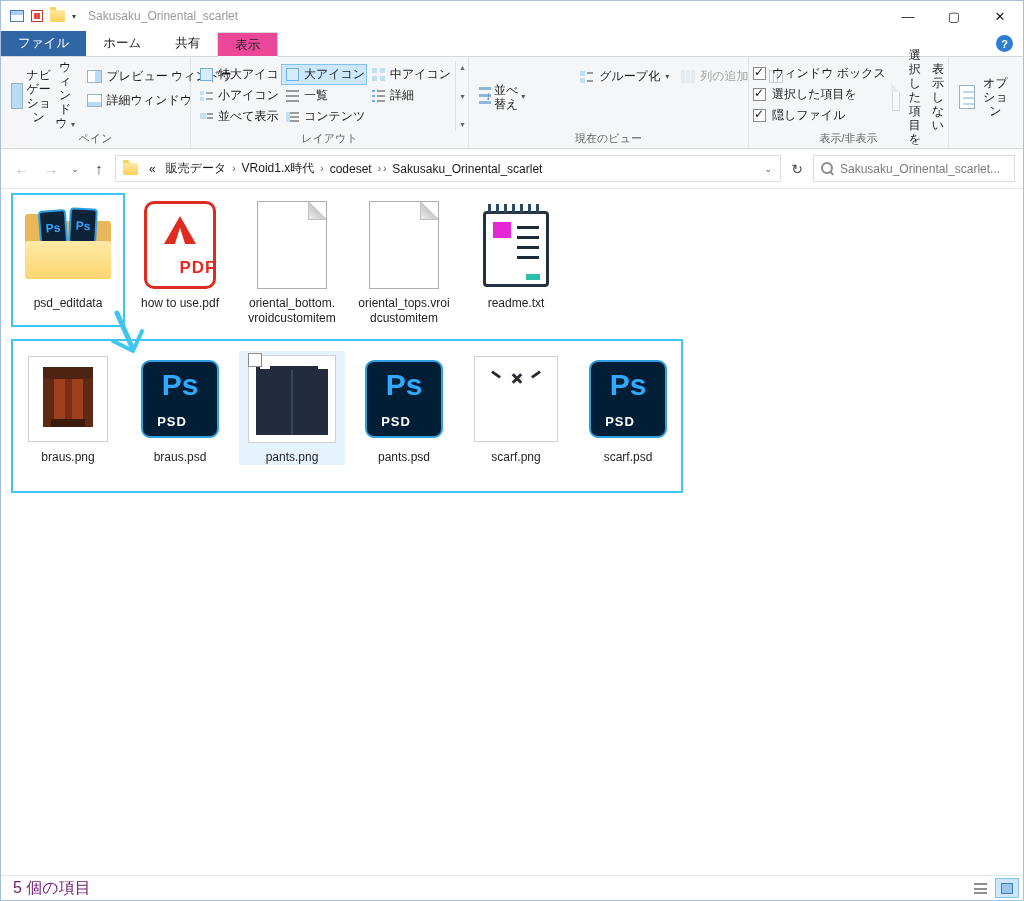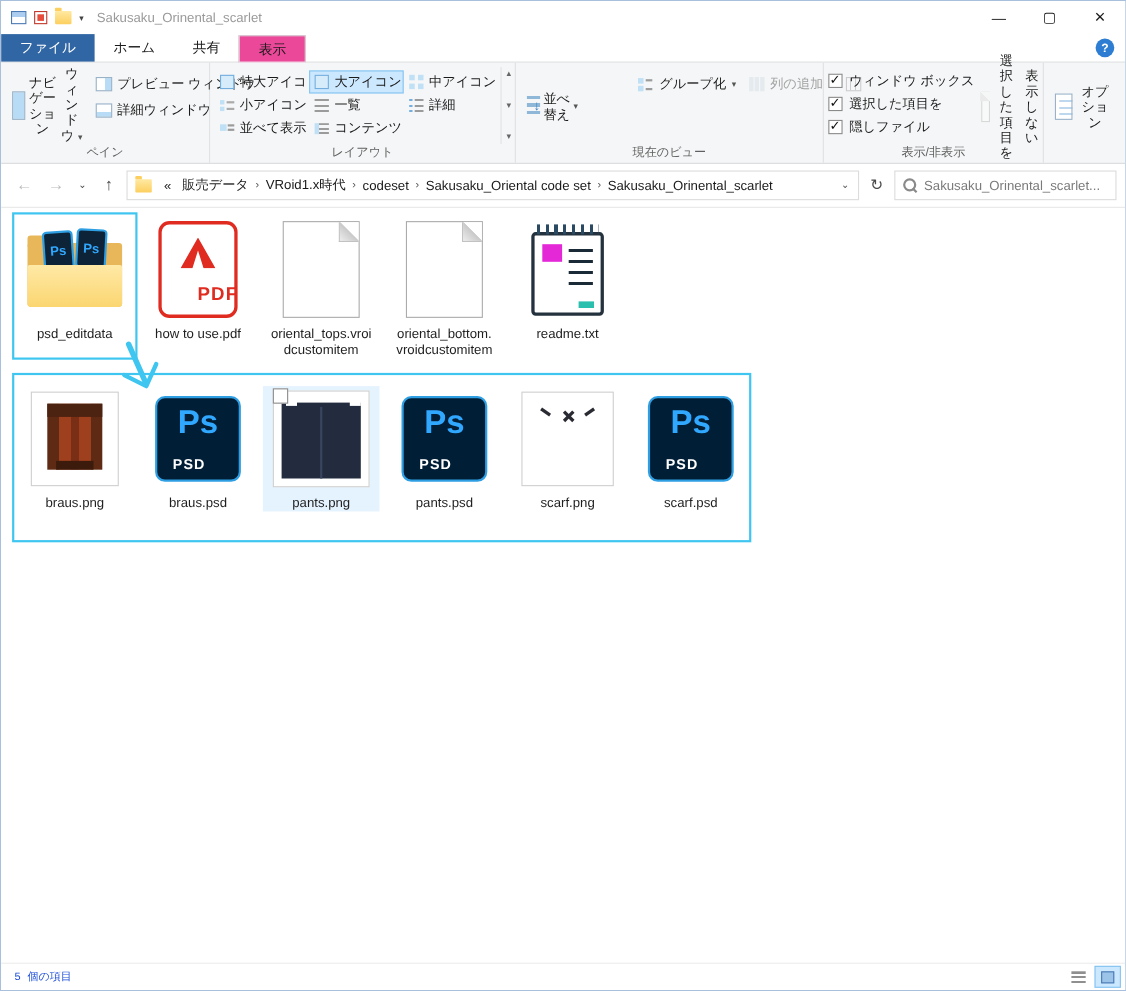--- a/index.html
+++ b/index.html
@@ -146,21 +146,21 @@
   .pants-shape::after { content:""; position:absolute; top:-3px; left:4px; width:10px; height:6px; background:#fff; box-shadow:58px 0 0 #fff; }
 
   .icon-scarf { width:84px; height:86px; }
   .scarf-marks span { position:absolute; background:#2a2a33; }
   .sm1 { width:10px; height:3px; left:16px; top:16px; transform:rotate(35deg); }
   .sm2 { width:10px; height:3px; right:16px; top:16px; transform:rotate(-35deg); }
   .sm3 { width:12px; height:3px; left:36px; top:20px; transform:rotate(45deg); }
   .sm4 { width:12px; height:3px; left:36px; top:20px; transform:rotate(-45deg); }
 
   
-  .statusbar { height:25px; border-top:1px solid #e6e6e6; background:#fff; display:flex; align-items:center; padding:0 4px 0 12px; font-size:10px; color:#1d4ed8; flex:none;font-family:Liberation Mono, monospace; }
+  .statusbar { height:25px; border-top:1px solid #e6e6e6; background:#fff; display:flex; align-items:center; padding:0 4px 0 12px; font-size:16px; color:#701a75; flex:none; }
   .sb-right { margin-left:auto; display:flex; gap:3px; }
   .sb-btn { width:24px; height:20px; display:flex; align-items:center; justify-content:center; border:1px solid transparent; }
   .sb-btn.active { background:#cce8ff; border-color:#84c3f0; }
   .sb-lines { width:13px; height:11px; background:repeating-linear-gradient(#8f8f8f 0 2px,transparent 2px 4.5px); }
   .sb-thumb { width:12px; height:11px; border:1px solid #4a7ab5; background:#9cc3e8; }
 </style>
 </head>
 <body>
 
 <div class="window">
@@ -322,21 +322,20 @@
     <div class="navbtn">↑</div>
     <div class="addrbox">
       <span class="minifolder addr-folder"></span>
       <span class="crumb">«</span>
       <span class="crumb">販売データ</span>
       <span class="crumb-sep">›</span>
       <span class="crumb">VRoid1.x時代</span>
       <span class="crumb-sep">›</span>
       <span class="crumb">codeset</span>
       <span class="crumb-sep">›</span>
-      <span class="crumb">Sakusaku_Oriental code set</span>
       <span class="crumb-sep">›</span>
       <span class="crumb">Sakusaku_Orinental_scarlet</span>
       <span class="addr-dd">⌄</span>
     </div>
     <div class="refreshbtn">↻</div>
     <div class="searchbox">
       <span class="mag"></span>
       <input type="text" placeholder="Sakusaku_Orinental_scarlet..." style="">
     </div>
   </div>
@@ -372,31 +371,31 @@
         <div class="flabel">
             <span>how to use.pdf</span>
             <span></span>
           </div>
       </div>
       <div class="fitem">
         <div class="iconbox">
             <div class="icon-file"></div>
           </div>
         <div class="flabel">
+            <span>oriental_bottom.</span>
+            <span>vroidcustomitem</span>
+          </div>
+      </div>
+      <div class="fitem">
+        <div class="iconbox">
+            <div class="icon-file"></div>
+          </div>
+        <div class="flabel">
             <span>oriental_tops.vroi</span>
             <span>dcustomitem</span>
-          </div>
-      </div>
-      <div class="fitem">
-        <div class="iconbox">
-            <div class="icon-file"></div>
-          </div>
-        <div class="flabel">
-            <span>oriental_bottom.</span>
-            <span>vroidcustomitem</span>
           </div>
       </div>
       <div class="fitem">
         <div class="iconbox">
           <div class="icon-txt">
             <div class="txt-spiral"></div>
               <div class="txt-square"></div>
               <div class="txt-lines"></div>
               <div class="txt-teal"></div>
           </div>

